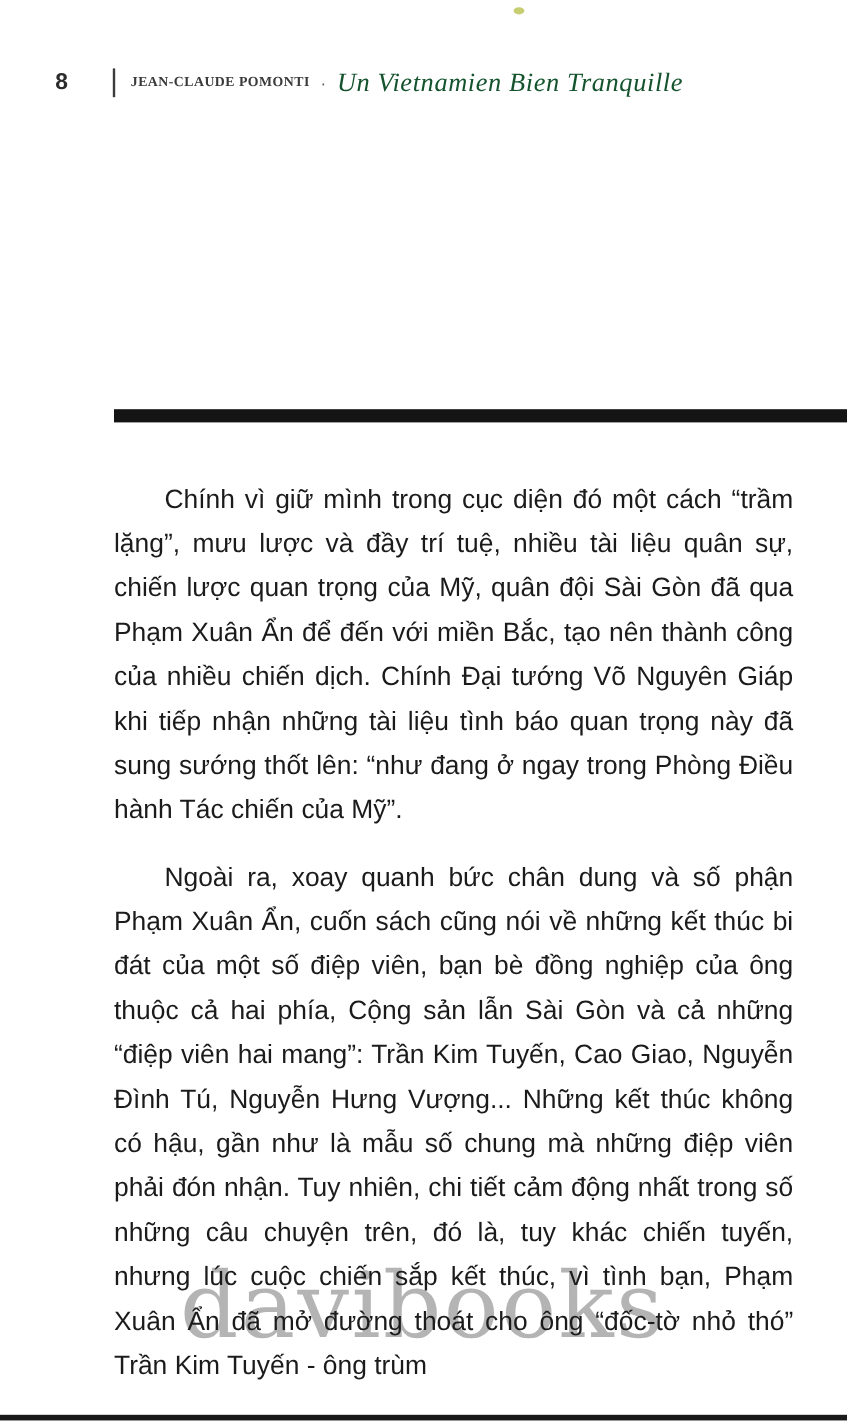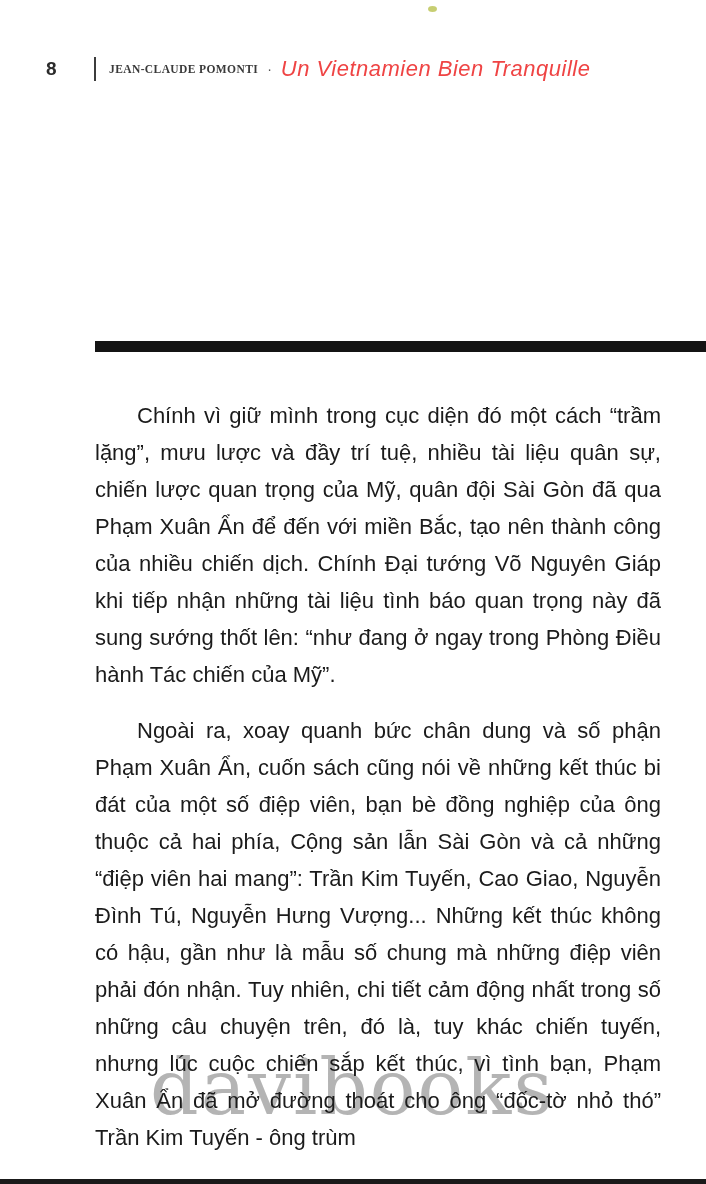--- a/index.html
+++ b/index.html
@@ -53,24 +53,24 @@
     letter-spacing: 0.4px;
     color: #3a3a3a;
     font-family: Liberation Serif, serif;
   }
   .sep {
     margin: 0 9px;
     font-size: 14px;
     color: #555555;
   }
   .title {
-    font-family: Liberation Sans, sans-serif;
+    font-family: Liberation Serif, serif;
     font-style: italic;
     font-size: 22px;
-    color: #ef4444;
+    color: #14532d;
     letter-spacing: 0.5px;
   }
   .rule {
     position: absolute;
     left: 95px;
     top: 341px;
     right: 0;
     height: 11px;
     background: #141414;
   }

